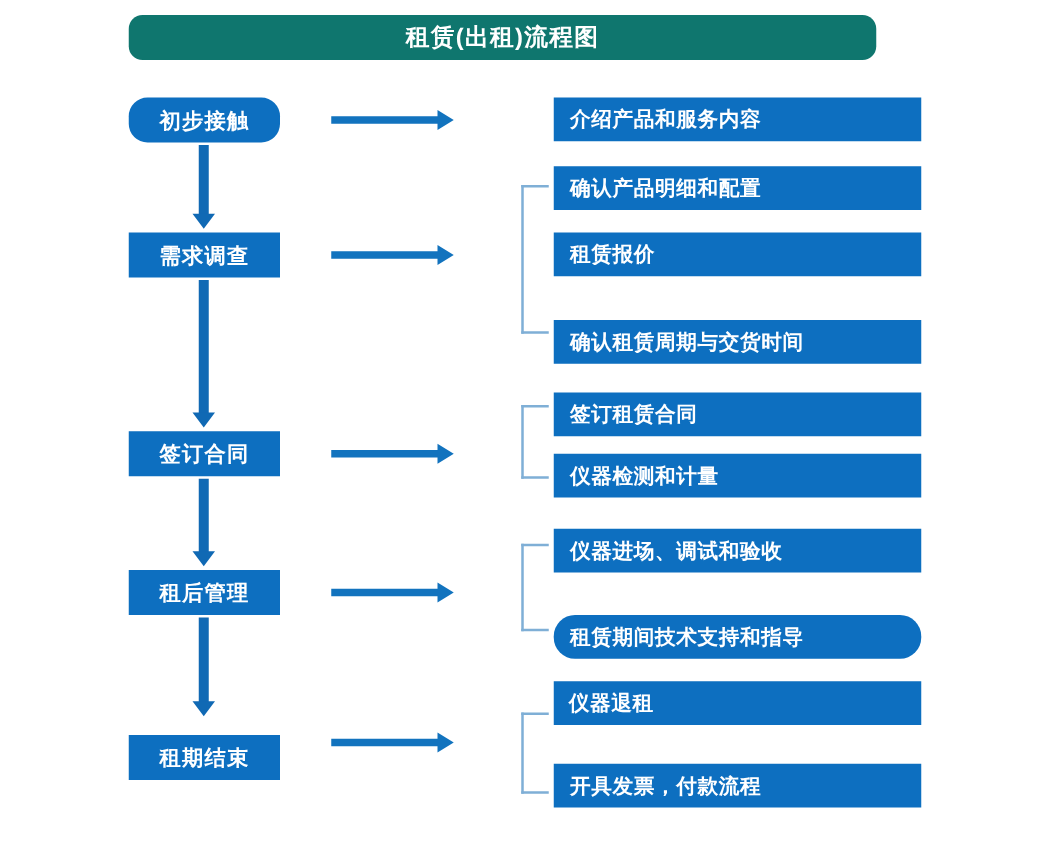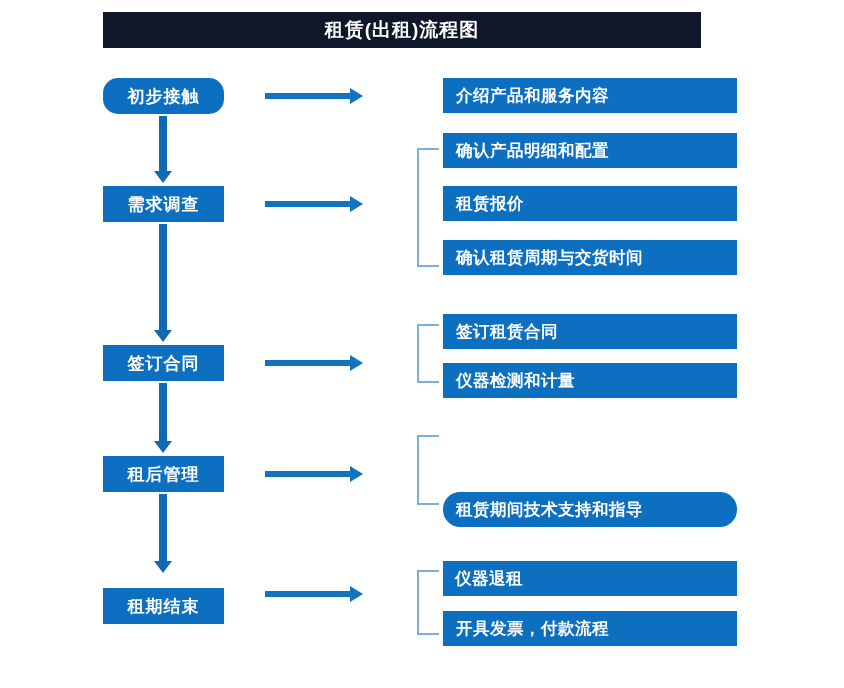--- a/index.html
+++ b/index.html
@@ -18,28 +18,29 @@
     width: 844px;
     height: 688px;
     background: #ffffff;
   }
   .title-bar {
     position: absolute;
     left: 103px;
     top: 12px;
     width: 598px;
     height: 36px;
-    background: #0f172a;
+    background: #0f766e;
     color: #ffffff;
     font-size: 19px;
     font-weight: bold;
     display: flex;
     align-items: center;
     justify-content: center;
     letter-spacing: 1px;
+    border-radius: 11px;
   }
   .node {
     position: absolute;
     background: #0D6FC0;
     color: #ffffff;
     font-weight: bold;
     display: flex;
     align-items: center;
     box-sizing: border-box;
   }
@@ -133,20 +134,21 @@
   <div class="h-arrow" style="top:591px;"></div>
 
   <div class="bracket" style="top:148px; height:119px;"></div>
   <div class="bracket" style="top:324px; height:59px;"></div>
   <div class="bracket" style="top:435px; height:70px;"></div>
   <div class="bracket" style="top:570px; height:65px;"></div>
 
   <div class="node detail" style="top:78px;">介绍产品和服务内容</div>
   <div class="node detail" style="top:133px;">确认产品明细和配置</div>
   <div class="node detail" style="top:186px;">租赁报价</div>
-  <div class="node detail" style="top:240px;font-family:Liberation Serif, serif;">确认租赁周期与交货时间</div>
+  <div class="node detail" style="top:256px;font-family:Liberation Serif, serif;">确认租赁周期与交货时间</div>
   <div class="node detail" style="top:314px;">签订租赁合同</div>
   <div class="node detail" style="top:363px;">仪器检测和计量</div>
+  <div class="node detail" style="top:423px;">仪器进场、调试和验收</div>
   <div class="node detail" style="top:492px;border-radius:17px;">租赁期间技术支持和指导</div>
-  <div class="node detail" style="top:561px;padding-left:12px;">仪器退租</div>
+  <div class="node detail" style="top:545px;padding-left:12px;">仪器退租</div>
   <div class="node detail" style="top:611px;">开具发票，付款流程</div>
 
 </div>
 
 </body></html>

